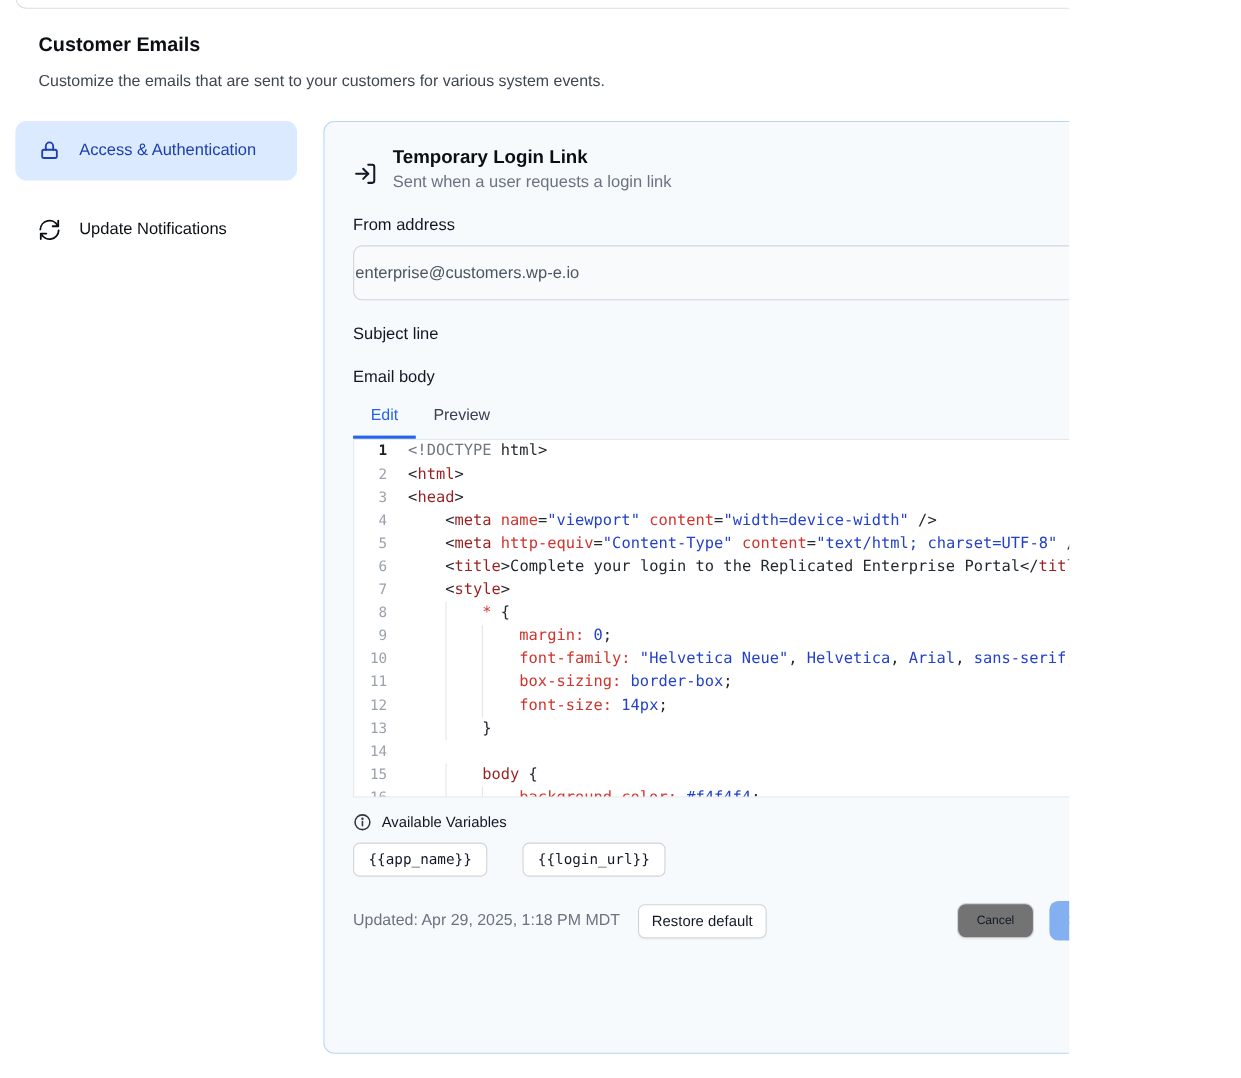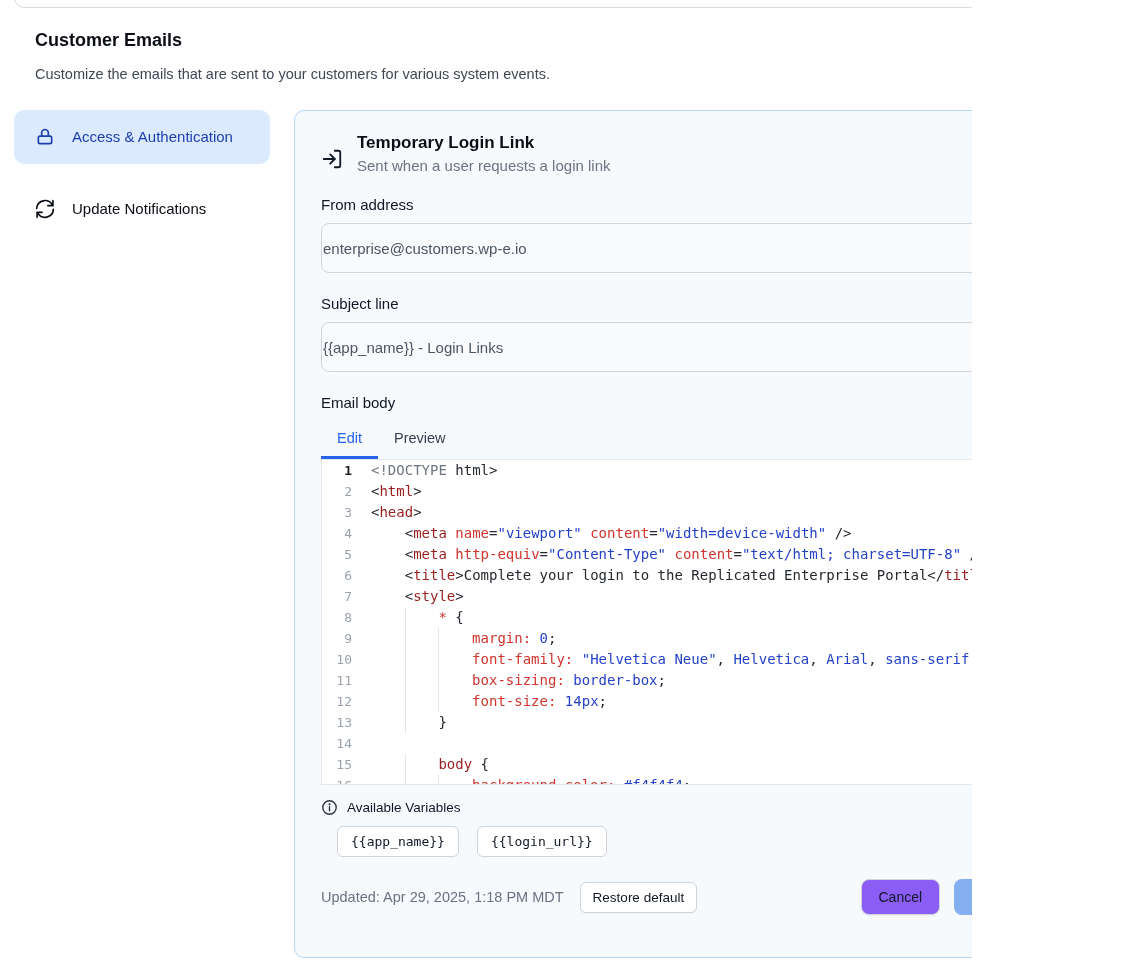--- a/index.html
+++ b/index.html
@@ -55,32 +55,32 @@
   .tk-d { color:#6e7781; }
   .tk-t { color:var(--code-tag, #9a1f1f); }
   .tk-a { color:var(--code-attr, #d0342c); }
   .tk-s { color:var(--code-string, #2442c8); }
   .vthumb { position:absolute; top:1px; right:1px; width:12px; height:9px; background:#474b50; }
 
   .vars-row { display:flex; align-items:center; gap:9px; margin-top:14px; }
   .info-icon { color:#2f3741; display:flex; }
   .info-icon svg { width:17px; height:17px; }
   .vars-label { font-size:13.5px; color:#101623; }
-  .chips { display:flex; gap:18px; margin-top:10px;margin-left:16px; }
+  .chips { display:flex; gap:32px; margin-top:10px; }
   .chip { background:#fff; border:1px solid #cfd4da; border-radius:6px; padding:7px 13px;
     font-family:"DejaVu Sans Mono", monospace; font-size:13px; color:#111827; cursor:pointer; }
 
   .panel-footer { display:flex; align-items:center; margin-top:22px; }
   .updated-text { font-size:14.5px; color:#6b7280; }
   .btn { cursor:pointer; font-family:"Liberation Sans", sans-serif; }
   .btn-restore { margin-left:16px; background:#fff; border:1px solid #cfd4da; border-radius:6px;
     padding:7px 12px; font-size:13.5px; color:#111827; box-shadow:0 1px 1px rgba(0,0,0,0.04); }
   .footer-spacer { flex:1; }
-  .btn-cancel { background:#8b5cf6; border:1px solid #cfd4da; border-radius:8px; padding:9px 17px;
-    font-size:14px; color:#111827; box-shadow:0 1px 1px rgba(0,0,0,0.04); }
+  .btn-cancel { background:#737373; border:1px solid #cfd4da; border-radius:8px; padding:9px 17px;
+    font-size:11px; color:#111827; box-shadow:0 1px 1px rgba(0,0,0,0.04); }
   .btn-save { margin-left:14px; background:var(--save-button-bg, #84aff0); border:none; border-radius:8px;
     padding:10px 17px; font-size:14.5px; color:#7f1d1d; }
 </style>
 </head>
 <body>
 
 <div id="page">
 
   <div class="top-edge"></div>
 
@@ -130,21 +130,20 @@
               <polyline points="6 15 12 9 18 15"></polyline>
             </svg>
         </span>
       </button>
     </div>
 
     <div class="field-label">From address</div>
     <input class="text-input" type="text" value="enterprise@customers.wp-e.io" style="">
 
     <div class="field-label">Subject line</div>
-    <input class="text-input" type="text" value="{{app_name}} - Login Links" style="">
 
     <div class="field-label">Email body</div>
 
     <div class="tabs">
       <button class="tab active">Edit</button>
       <button class="tab">Preview</button>
     </div>
 
     <div class="editor">
       <div id="code-lines">

